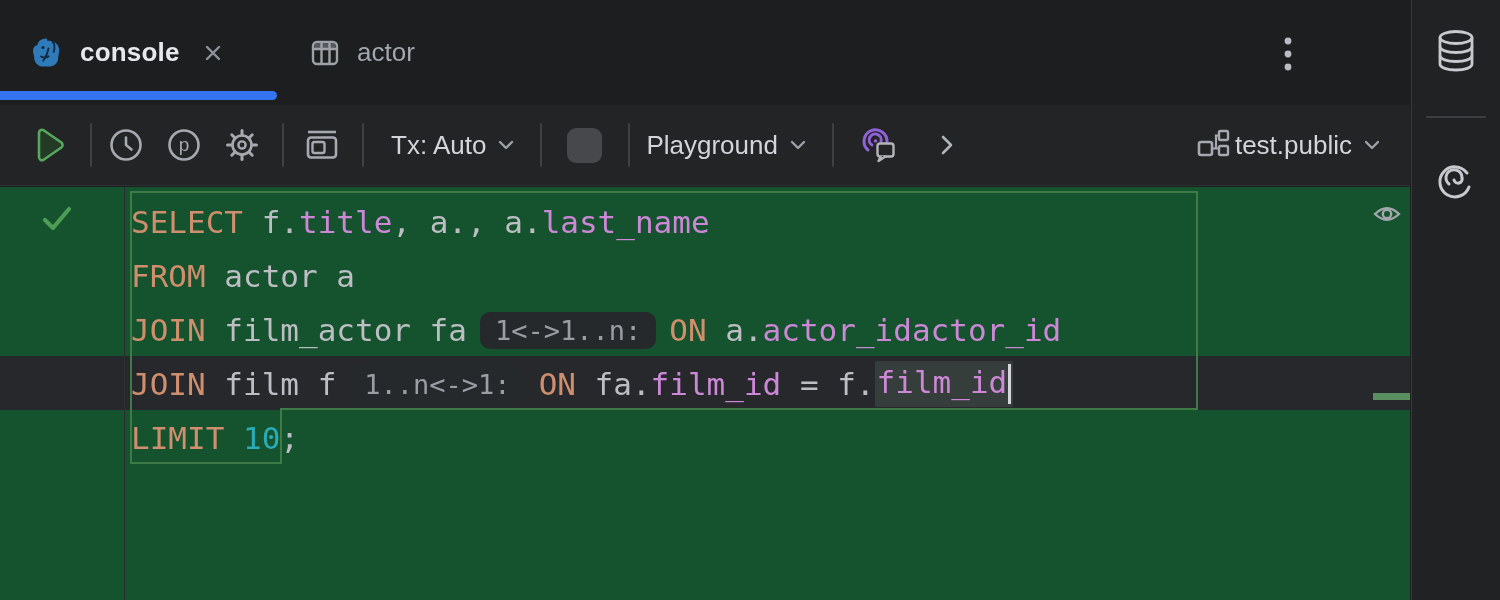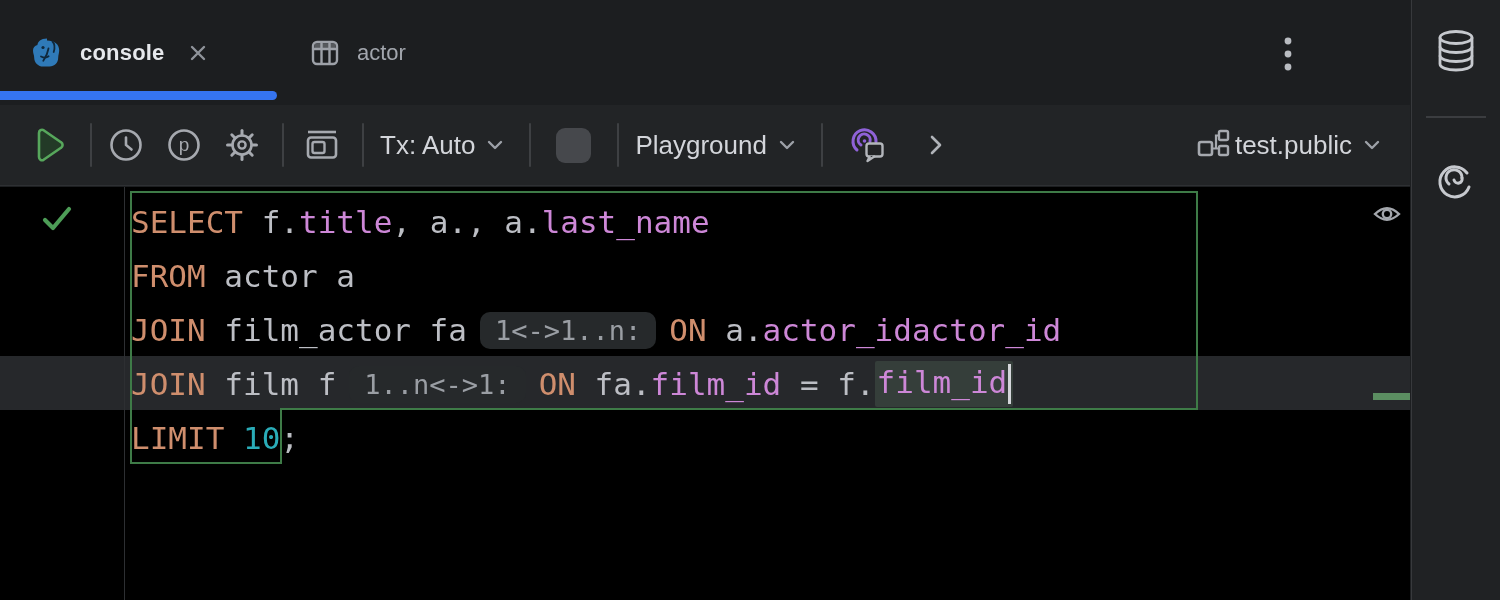--- a/index.html
+++ b/index.html
@@ -6,42 +6,42 @@
   html,body { width:1500px; height:600px; overflow:hidden; }
   body {
     font-family:"Liberation Sans", sans-serif;
     background:#1d1f21; color:#d3d5da;
     position:relative;
   }
   
   .tabbar{ position:absolute; left:0; top:0; width:1410px; height:105px; background:#1c1e20; display:flex; align-items:center; }
   .tab{ display:flex; align-items:center; height:100%; cursor:pointer; }
   .tab.active{ position:relative; width:277px; padding:0 24px 0 30px; }
-  .tab .tab-label{ font-size:22px; margin-left:16px; white-space:nowrap; }
+  .tab .tab-label{ font-size:26px; margin-left:16px; white-space:nowrap; }
   .tab.active .tab-label{ color:#e6e8ec; font-weight:700; letter-spacing:.2px; }
   .tab.plain{ padding-left:32px; }
   .tab.plain .tab-label{ color:#a2a6ad; font-weight:400; }
   .tab-close{ margin-left:22px; display:flex; align-items:center; }
   .progress{ position:absolute; left:0; top:91px; height:9px; background:#3574F0; border-radius:0 5px 5px 0; }
   .kebab{ position:absolute; right:115px; top:34px; }
   
   .toolbar{ position:absolute; left:0; top:105px; width:1410px; height:81px; background:#222426; border-bottom:1px solid #2e3033; display:flex; align-items:center; padding:0 28px; }
   .tsep{ width:2px; height:44px; background:#3e4043; border-radius:1px; flex:none; }
   .tbtn{ display:flex; align-items:center; justify-content:center; width:44px; height:44px; border-radius:8px; flex:none; cursor:pointer; }
   .tlabel{ font-size:26px; color:#d3d5da; white-space:nowrap; cursor:pointer; }
   .chev{ margin-left:10px; display:flex; align-items:center; }
   .stop-square{ width:35px; height:35px; border-radius:9px; background:#46484c; }
   .spacer{ flex:1; }
   
   .stripe{ position:absolute; right:0; top:0; width:89px; height:600px; background:#202224; border-left:1px solid #37393c; display:flex; flex-direction:column; align-items:center; }
   .stripe .sbtn{ margin-top:28px; cursor:pointer; }
   .stripe .ssep{ width:60px; height:2px; background:#3b3d40; margin-top:42px; }
   .stripe .sbtn2{ margin-top:40px; cursor:pointer; }
   
-  .editor{ position:absolute; left:0; top:187px; width:1410px; height:413px; background:#000000; }
+  .editor{ position:absolute; left:0; top:187px; width:1410px; height:413px; background:#14532d; }
   .cur-line{ position:absolute; left:0; top:169px; width:1410px; height:54px; background:#26282b; }
   .gutter{ position:absolute; left:0; top:0; width:125px; height:413px; border-right:1px solid #2d2f32; }
   .gutter .check{ position:absolute; left:40px; top:15px; }
   .outline-svg{ position:absolute; left:0; top:0; pointer-events:none; }
   .code-area{ position:absolute; left:131px; top:8px; right:0; font-family:"DejaVu Sans Mono", monospace; font-size:31px; }
   .code-line{ height:54px; display:flex; align-items:center; white-space:pre; }
   .kw{ color:#CF8E6D; } .pl{ color:#BCBEC4; } .col{ color:#CD87D7; } .num{ color:#2AACB8; }
   .hl{ color:#CD87D7; background:#353e3a; padding:3px 2px; border-radius:2px; }
   .caret{ display:inline-block; width:3px; height:40px; background:#d4d6da; vertical-align:middle; margin-left:1px; }
   .chip{ font-size:27px; color:#9a9ea4; background:#26292b; border-radius:10px; padding:3px 15px; margin:0 13px; }
@@ -127,21 +127,21 @@
   </div>
   <div class="tsep" style="margin-left:18px"></div>
   <div class="tbtn" style="margin-left:16px">
     <svg width="38" height="34" viewBox="0 0 38 34">
       <line x1="5" y1="4" x2="33" y2="4" stroke="#a6a9af" stroke-width="2.6"></line>
       <rect x="5" y="9.5" width="28" height="20" rx="3" fill="none" stroke="#a6a9af" stroke-width="2.6"></rect>
       <rect x="9.5" y="14" width="12" height="11" rx="2" fill="none" stroke="#a6a9af" stroke-width="2.4"></rect>
     </svg>
   </div>
   <div class="tsep" style="margin-left:18px"></div>
-  <span class="tlabel" style="margin-left:16px">Tx: Auto</span>
+  <span class="tlabel" style="margin-left:27px">Tx: Auto</span>
   <span class="chev">
     <svg width="20" height="20" viewBox="0 0 20 20">
         <path d="M4 7 L10 13 L16 7" fill="none" stroke="#9da1a8" stroke-width="2.4" stroke-linecap="round" stroke-linejoin="round"></path>
       </svg>
   </span>
   <div class="tsep" style="margin-left:24px"></div>
   <div class="tbtn" style="margin-left:20px">
       <div class="stop-square"></div>
     </div>
   <div class="tsep" style="margin-left:22px"></div>

